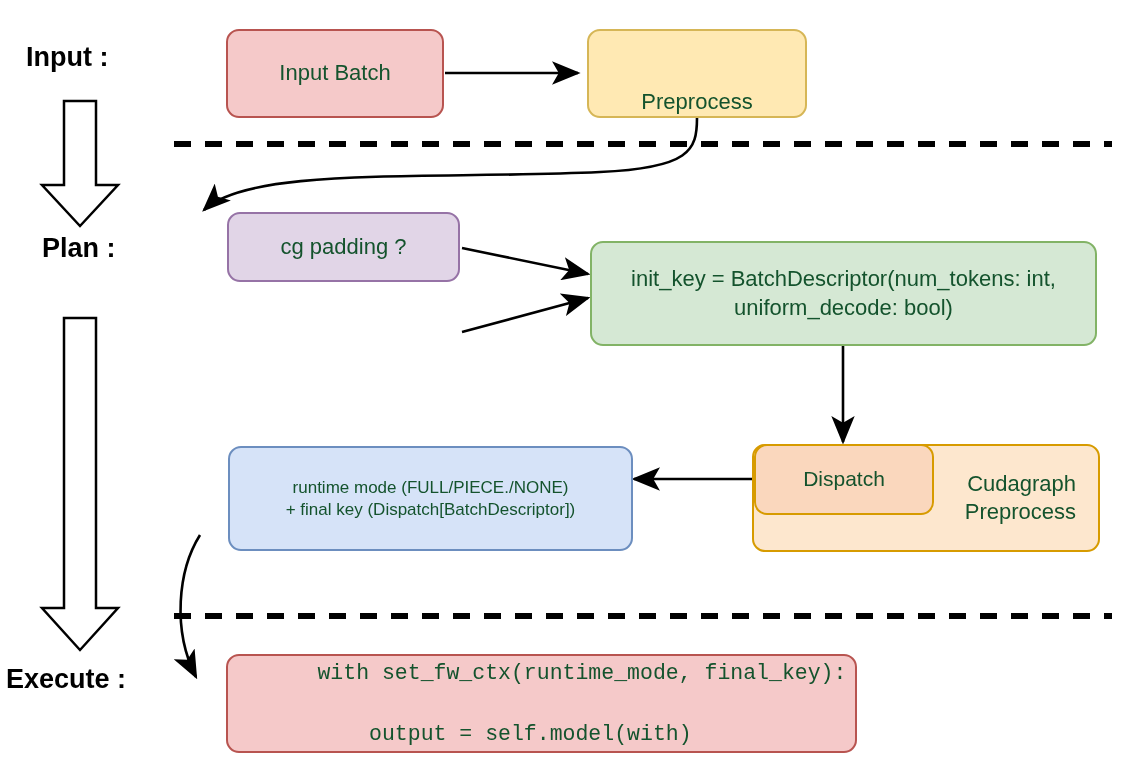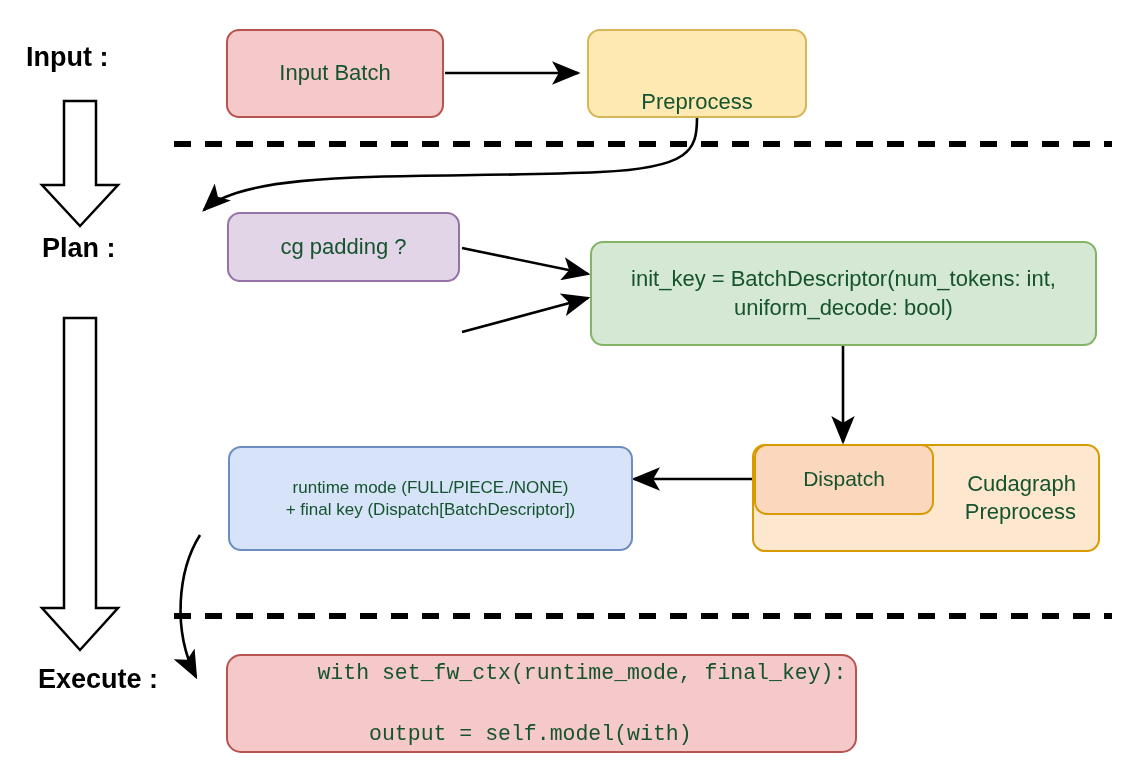--- a/index.html
+++ b/index.html
@@ -99,21 +99,21 @@
 
     <line x1="843" y1="343" x2="843" y2="442" stroke="#000000" stroke-width="2.6" marker-end="url(#arrowhead)"></line>
 
     <line x1="752" y1="479" x2="634" y2="479" stroke="#000000" stroke-width="2.6" marker-end="url(#arrowhead)"></line>
 
     <path d="M200,535 C178,570 172,630 196,677" fill="none" stroke="#000000" stroke-width="2.6" marker-end="url(#arrowhead)"></path>
   </svg>
 
   <div class="stage-label" style="left:26px; top:42px;">Input :</div>
   <div class="stage-label" style="left:42px; top:233px;">Plan :</div>
-  <div class="stage-label" style="left:6px; top:664px;margin-left:32px;">Execute :</div>
+  <div class="stage-label" style="left:6px; top:664px;">Execute :</div>
 
   <div class="node" style="left:226px; top:29px; width:218px; height:89px; background:#f5c9c9; border-color:#b85450;">
     <span>Input Batch</span>
   </div>
 
   <div class="node" style="left:587px; top:29px; width:220px; height:89px; background:#ffe9b3; border-color:#d6b656;align-items:flex-end;">
     <span>Preprocess</span>
   </div>
 
   <div class="node" style="left:227px; top:212px; width:233px; height:70px; background:#e1d5e7; border-color:#9673a6;">
@@ -139,20 +139,20 @@
     <span>Dispatch</span>
   </div>
 
   <div class="node" style="left:228px; top:446px; width:405px; height:105px; background:#d6e3f8; border-color:#6c8ebf; font-size:17px;">
     <span>
       <span>runtime mode (FULL/PIECE./NONE)</span><br>
       <span>+ final key (Dispatch[BatchDescriptor])</span>
     </span>
   </div>
 
-  <div class="node code-node" style="left:226px; top:654px; width:631px; height:99px; background:#f5c9c9; border-color:#b85450;border-radius:15px;">
+  <div class="node code-node" style="left:226px; top:654px; width:631px; height:99px; background:#f5c9c9; border-color:#b85450;">
     <span>
       <span>with set_fw_ctx(runtime_mode, final_key):</span><br>
       <span>    output = self.model(with)</span>
     </span>
   </div>
 
 </div>
 
 </body></html>

